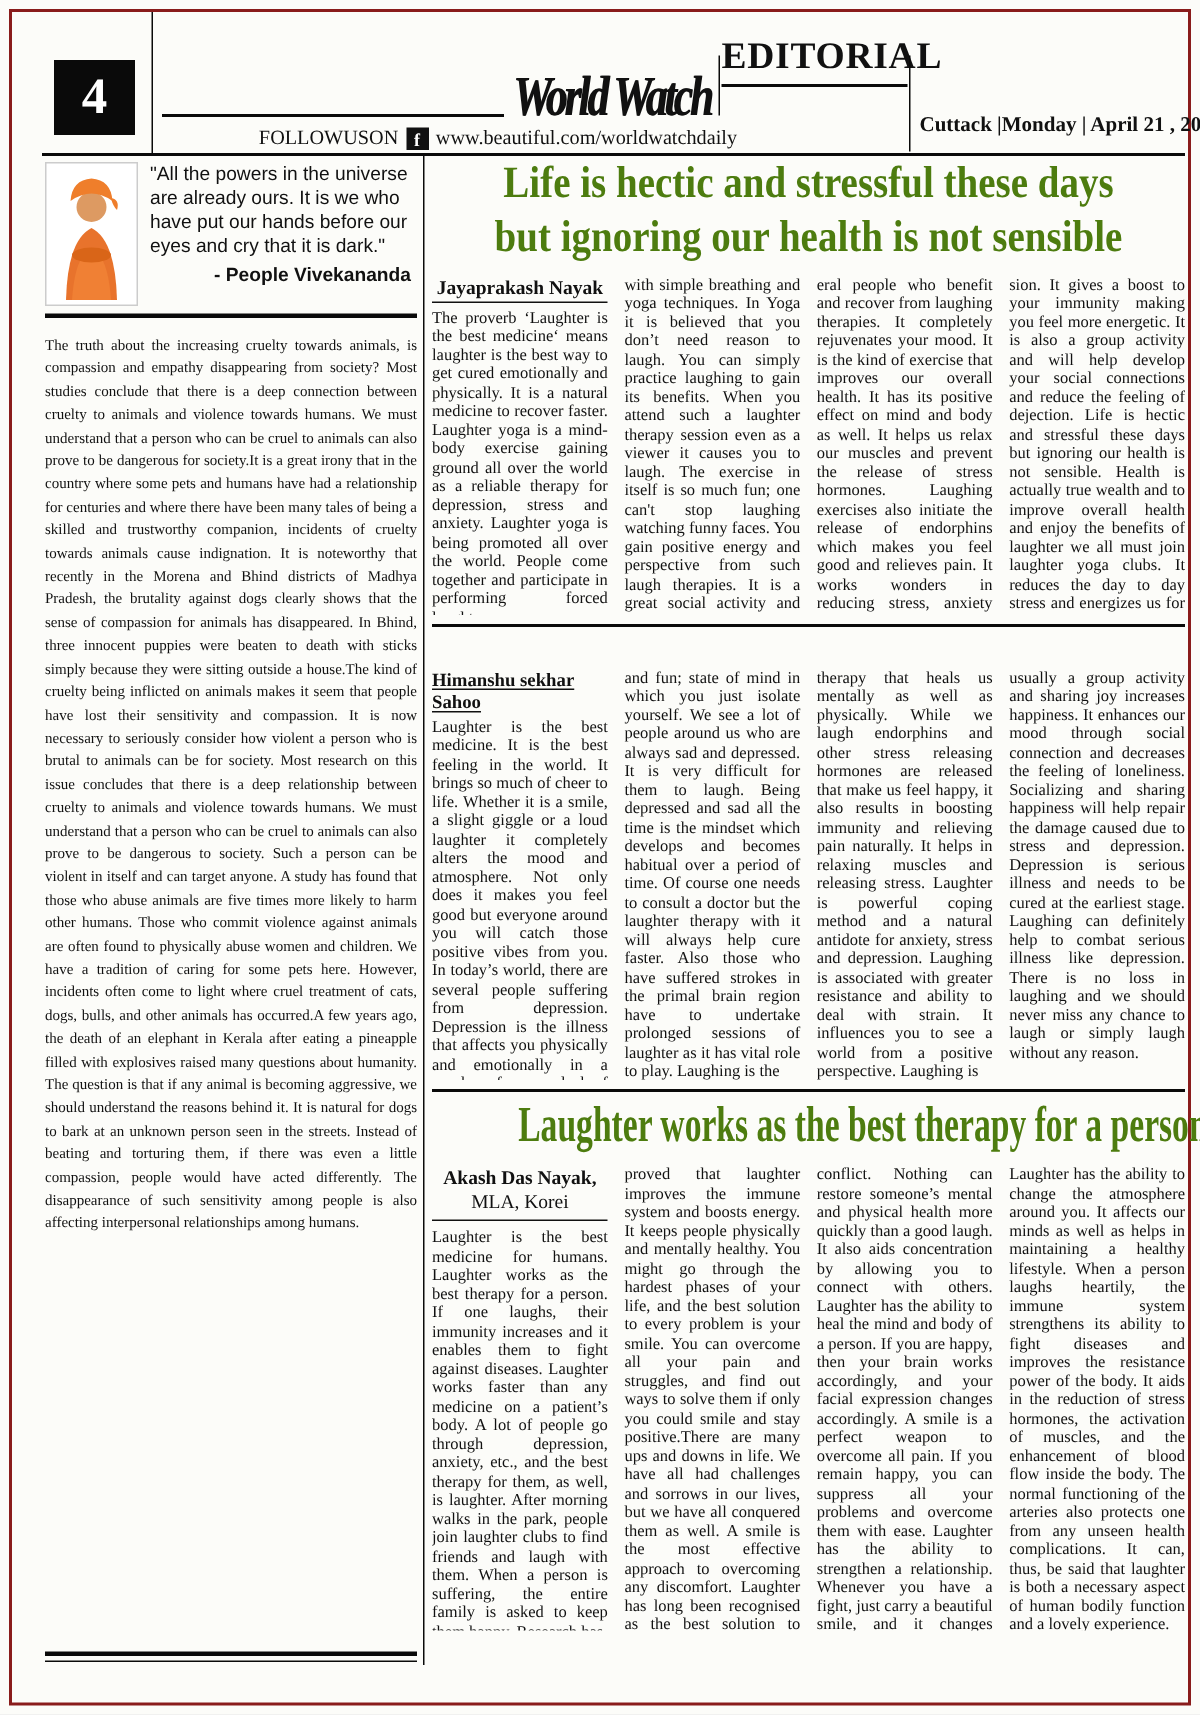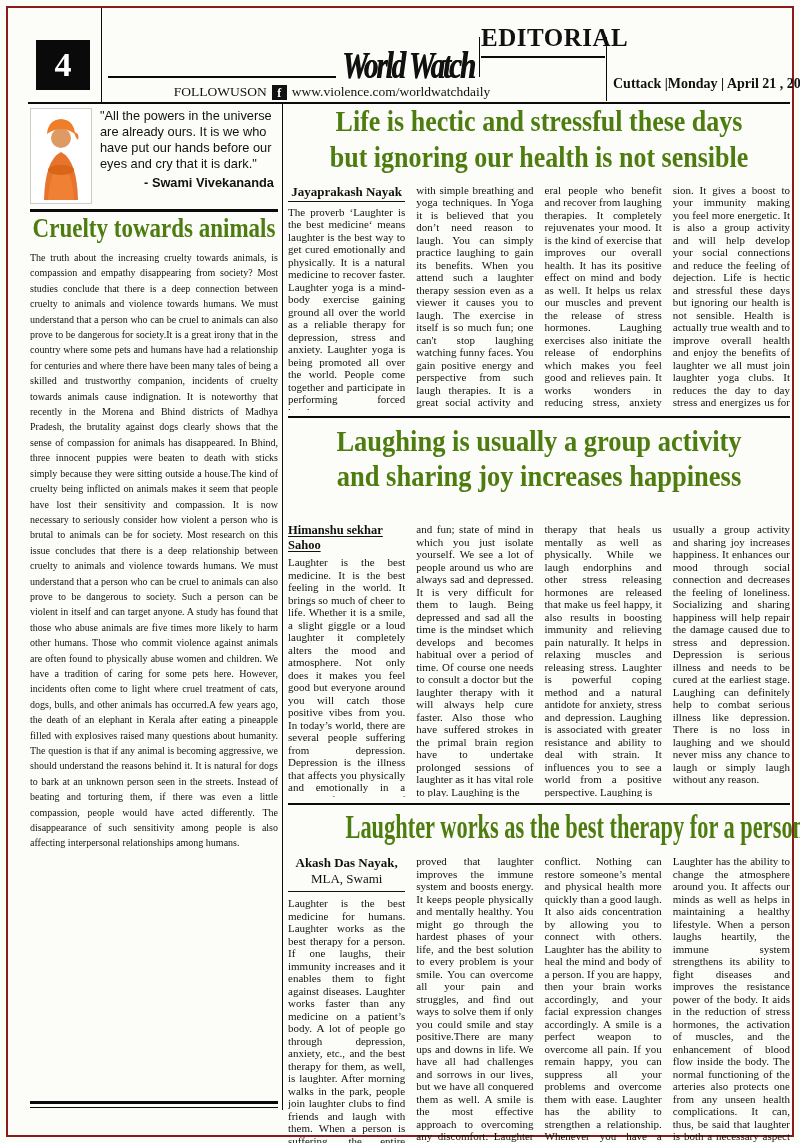--- a/index.html
+++ b/index.html
@@ -80,43 +80,42 @@
   <div class="vline vline-a"></div>
   <div class="hline hline-logo-left"></div>
   <div class="logo">World Watch</div>
   <div class="vline vline-b"></div>
   <div class="editorial-label">EDITORIAL</div>
   <div class="vline vline-c"></div>
   <div class="dateline">Cuttack |Monday | April 21 , 2025</div>
   <div class="follow-row">
     <span>FOLLOWUSON</span>
     <span class="fb">f</span>
-    <span>www.violence.com/worldwatchdaily</span>
+    <span>www.beautiful.com/worldwatchdaily</span>
   </div>
   <div class="hline header-bottom"></div>
   <div class="vline main-divider"></div>
 
   <div class="left-col">
     <div class="quote-block">
       <svg class="monk" width="62" height="96" viewBox="0 0 62 96">
         <rect x="0.5" y="0.5" width="61" height="95" fill="#ffffff" stroke="#cccccc"></rect>
         <path d="M14 92 Q15 52 31 44 Q47 52 48 92 Z" fill="#e8732c"></path>
         <path d="M18 92 Q20 62 31 58 Q42 62 44 92 Z" fill="#f08034"></path>
         <ellipse cx="31" cy="62" rx="13" ry="5" fill="#d96518"></ellipse>
         <circle cx="31" cy="30" r="10" fill="#dd9a62"></circle>
         <path d="M17 26 Q18 12 31 11 Q44 12 45 26 Q38 21 31 21 Q24 21 17 26 Z" fill="#ef7e2b"></path>
         <path d="M44 24 q6 1 4 8 q-3 -3 -4 -8 Z" fill="#ef7e2b"></path>
       </svg>
       <div class="quote-text">
         <div>"All the powers in the universe are already ours. It is we who have put our hands before our eyes and cry that it is dark."</div>
-        <div class="quote-author">- Swami Vivekananda</div>
+        <div class="quote-author">- People Vivekananda</div>
       </div>
     </div>
     <div class="thick-rule"></div>
-    <h2 class="left-headline headline"><span class="cond">Cruelty towards animals</span></h2>
     <div class="left-body">The truth about the increasing cruelty towards animals, is compassion and empathy disappearing from society? Most studies conclude that there is a deep connection between cruelty to animals and violence towards humans. We must understand that a person who can be cruel to animals can also prove to be dangerous for society.It is a great irony that in the country where some pets and humans have had a relationship for centuries and where there have been many tales of being a skilled and trustworthy companion, incidents of cruelty towards animals cause indignation. It is noteworthy that recently in the Morena and Bhind districts of Madhya Pradesh, the brutality against dogs clearly shows that the sense of compassion for animals has disappeared. In Bhind, three innocent puppies were beaten to death with sticks simply because they were sitting outside a house.The kind of cruelty being inflicted on animals makes it seem that people have lost their sensitivity and compassion. It is now necessary to seriously consider how violent a person who is brutal to animals can be for society. Most research on this issue concludes that there is a deep relationship between cruelty to animals and violence towards humans. We must understand that a person who can be cruel to animals can also prove to be dangerous to society. Such a person can be violent in itself and can target anyone. A study has found that those who abuse animals are five times more likely to harm other humans. Those who commit violence against animals are often found to physically abuse women and children. We have a tradition of caring for some pets here. However, incidents often come to light where cruel treatment of cats, dogs, bulls, and other animals has occurred.A few years ago, the death of an elephant in Kerala after eating a pineapple filled with explosives raised many questions about humanity. The question is that if any animal is becoming aggressive, we should understand the reasons behind it. It is natural for dogs to bark at an unknown person seen in the streets. Instead of beating and torturing them, if there was even a little compassion, people would have acted differently. The disappearance of such sensitivity among people is also affecting interpersonal relationships among humans.</div>
     <div class="double-rule"></div>
   </div>
 
   <div class="right-col">
 
     <section>
       <h1 class="headline hl1">
         <span class="hl-line"><span class="cond">Life is hectic and stressful these days</span></span>
         <span class="hl-line"><span class="cond">but ignoring our health is not sensible</span></span>
@@ -134,24 +133,20 @@
           </div>
         <div class="col">
             <div class="coltext">sion. It gives a boost to your immunity making you feel more energetic. It is also a group activity and will help develop your social connections and reduce the feeling of dejection. Life is hectic and stressful these days but ignoring our health is not sensible. Health is actually true wealth and to improve overall health and enjoy the benefits of laughter we all must join laughter yoga clubs. It reduces the day to day stress and energizes us for the daily chores.</div>
           </div>
       </div>
     </section>
 
     <div class="sep-rule"></div>
 
     <section>
-      <h1 class="headline hl2">
-        <span class="hl-line"><span class="cond">Laughing is usually a group activity</span></span>
-        <span class="hl-line"><span class="cond">and sharing joy increases happiness</span></span>
-      </h1>
       <div class="cols cols-2">
         <div class="col">
           <span class="byline-underline">Himanshu sekhar Sahoo</span>
           <div class="coltext">Laughter is the best medicine. It is the best feeling in the world. It brings so much of cheer to life. Whether it is a smile, a slight giggle or a loud laughter it completely alters the mood and atmosphere. Not only does it makes you feel good but everyone around you will catch those positive vibes from you. In today’s world, there are several people suffering from depression. Depression is the illness that affects you physically and emotionally in a number of ways – lack of interest in family, friends</div>
         </div>
         <div class="col">
             <div class="coltext">and fun; state of mind in which you just isolate yourself. We see a lot of people around us who are always sad and depressed. It is very difficult for them to laugh. Being depressed and sad all the time is the mindset which develops and becomes habitual over a period of time. Of course one needs to consult a doctor but the laughter therapy with it will always help cure faster. Also those who have suffered strokes in the primal brain region have to undertake prolonged sessions of laughter as it has vital role to play. Laughing is the</div>
           </div>
         <div class="col">
             <div class="coltext">therapy that heals us mentally as well as physically. While we laugh endorphins and other stress releasing hormones are released that make us feel happy, it also results in boosting immunity and relieving pain naturally. It helps in relaxing muscles and releasing stress. Laughter is powerful coping method and a natural antidote for anxiety, stress and depression. Laughing is associated with greater resistance and ability to deal with strain. It influences you to see a world from a positive perspective. Laughing is</div>
@@ -165,21 +160,21 @@
     <div class="sep-rule"></div>
 
     <section>
       <h1 class="headline hl3">
         <span class="hl-line"><span class="cond">Laughter works as the best therapy for a person</span></span>
       </h1>
       <div class="cols cols-3">
         <div class="col">
           <div class="byline-block">
             <span class="name">Akash Das Nayak,</span>
-            <span class="role">MLA, Swami</span>
+            <span class="role">MLA, Korei</span>
           </div>
           <div class="coltext">Laughter is the best medicine for humans. Laughter works as the best therapy for a person. If one laughs, their immunity increases and it enables them to fight against diseases. Laughter works faster than any medicine on a patient’s body. A lot of people go through depression, anxiety, etc., and the best therapy for them, as well, is laughter. After morning walks in the park, people join laughter clubs to find friends and laugh with them. When a person is suffering, the entire family is asked to keep them happy. Research has</div>
         </div>
         <div class="col">
             <div class="coltext">proved that laughter improves the immune system and boosts energy. It keeps people physically and mentally healthy. You might go through the hardest phases of your life, and the best solution to every problem is your smile. You can overcome all your pain and struggles, and find out ways to solve them if only you could smile and stay positive.There are many ups and downs in life. We have all had challenges and sorrows in our lives, but we have all conquered them as well. A smile is the most effective approach to overcoming any discomfort. Laughter has long been recognised as the best solution to pain, stress, and</div>
           </div>
         <div class="col">
             <div class="coltext">conflict. Nothing can restore someone’s mental and physical health more quickly than a good laugh. It also aids concentration by allowing you to connect with others. Laughter has the ability to heal the mind and body of a person. If you are happy, then your brain works accordingly, and your facial expression changes accordingly. A smile is a perfect weapon to overcome all pain. If you remain happy, you can suppress all your problems and overcome them with ease. Laughter has the ability to strengthen a relationship. Whenever you have a fight, just carry a beautiful smile, and it changes everything around you.</div>
           </div>
         <div class="col">

